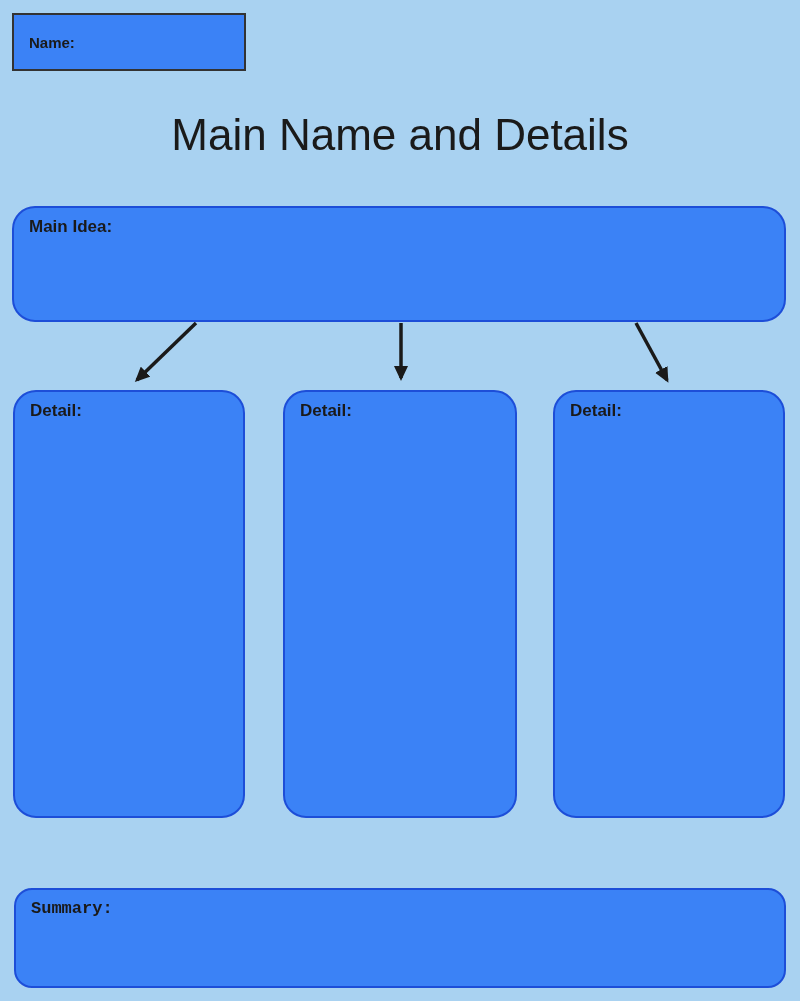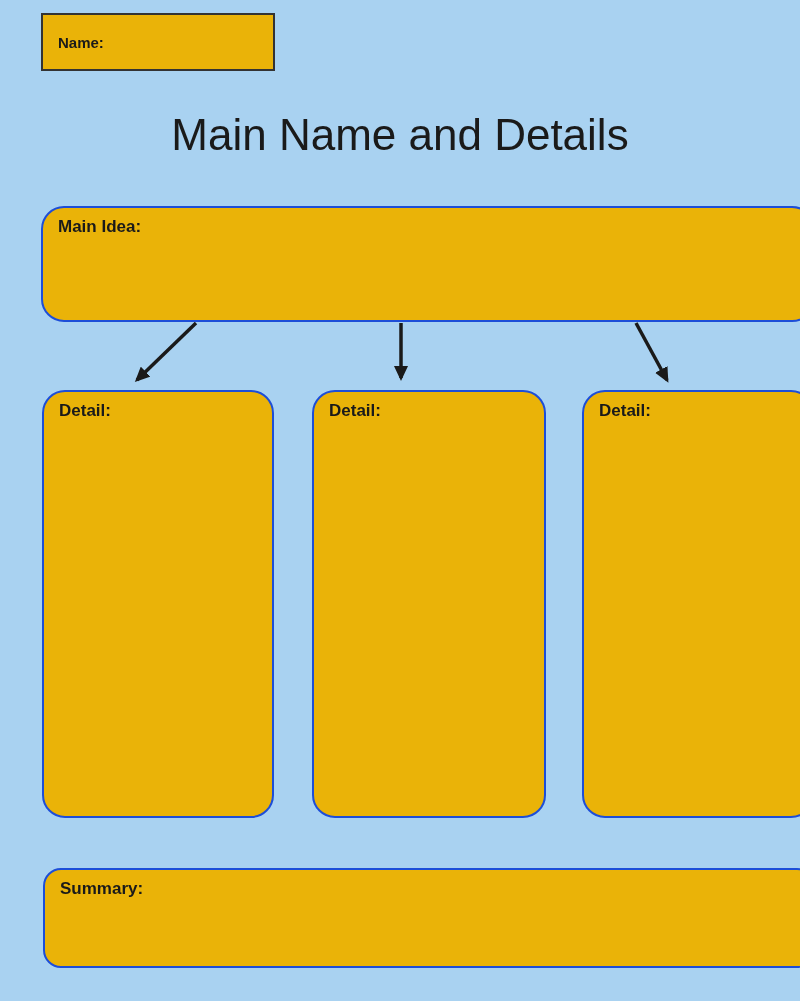--- a/index.html
+++ b/index.html
@@ -14,24 +14,23 @@
     overflow: hidden;
   }
   .canvas {
     position: relative;
     width: 800px;
     height: 1001px;
     background: #a9d2f1;
   }
   .box {
     position: absolute;
-    background: #eab308;
+    background: #3b82f6;
     border: 2px solid #1d4ed8;
     box-sizing: border-box;
-    margin-left: 29px;
   }
   .rounded {
     border-radius: 23px;
   }
   .box-label {
     font-weight: bold;
     color: #1a1a1a;
     font-size: 17px;
     padding: 9px 0 0 15px;
   }
@@ -72,24 +71,25 @@
   }
   .detail-box {
     top: 390px;
     height: 428px;
   }
   .detail-box-1 { left: 13px;  width: 232px; }
   .detail-box-2 { left: 283px; width: 234px; }
   .detail-box-3 { left: 553px; width: 232px; }
   .summary-box {
     left: 14px;
-    top: 868px;
+    top: 888px;
     width: 772px;
     height: 100px;
     border-radius: 18px;
+    font-family: Liberation Mono, monospace;
   }
   .fill-area {
     position: absolute;
     left: 6px;
     right: 6px;
     top: 34px;
     bottom: 6px;
     outline: none;
     color: #1a1a1a;
     font-size: 15px;

